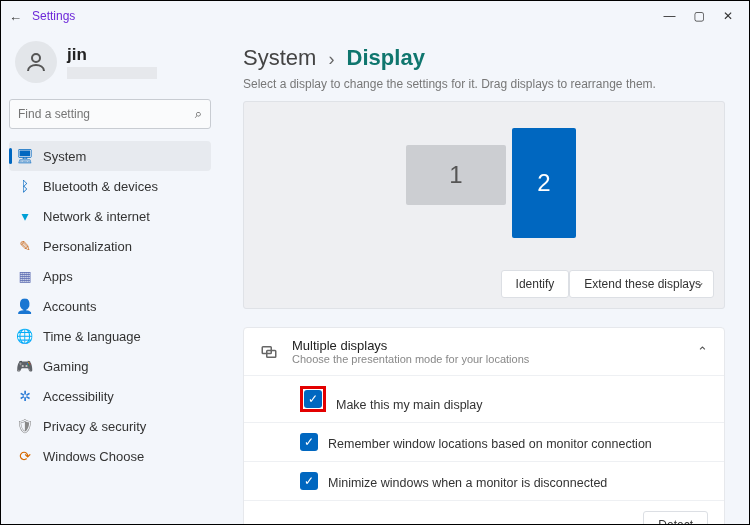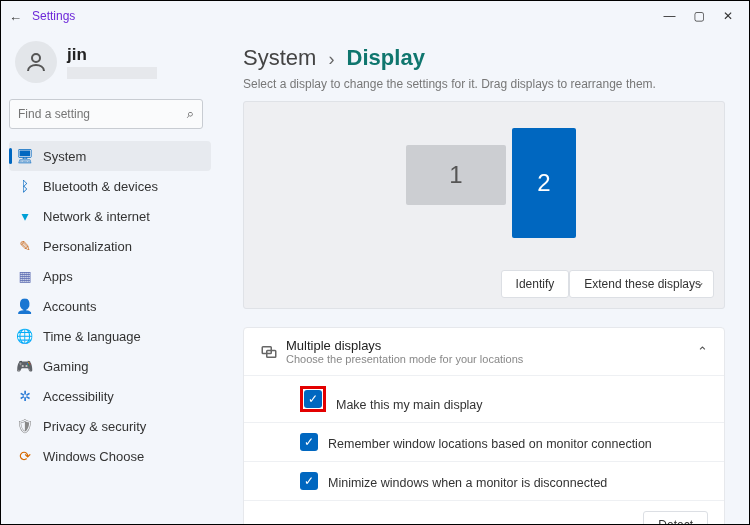--- a/index.html
+++ b/index.html
@@ -14,21 +14,21 @@
 
     .layout { display: flex; height: calc(100% - 30px); }
 
     .sidebar { width: 218px; padding: 6px 8px 0 8px; flex-shrink: 0; }
     .profile { display: flex; align-items: center; gap: 10px; padding: 4px 6px 10px 6px; }
     .avatar { width: 42px; height: 42px; border-radius: 50%; background: #e3e6ea; display: flex; align-items: center; justify-content: center; }
     .avatar svg { width: 24px; height: 24px; stroke: #555; fill: none; stroke-width: 2; }
     .profile-name { font-size: 17px; font-weight: 600; color: #222; }
     .profile-sub { width: 90px; height: 12px; background: #e6e8ec; margin-top: 2px; }
 
-    .search { margin: 6px 8px 12px 0; display: flex; align-items: center; border: 1px solid #c8ccd2; background: #fafbfc; border-radius: 3px; height: 30px; padding: 0 8px; }
+    .search { margin: 6px 0 12px 0; display: flex; align-items: center; border: 1px solid #c8ccd2; background: #fafbfc; border-radius: 3px; height: 30px; padding: 0 8px; }
     .search input { flex: 1; border: none; background: transparent; font-size: 12px; color: #666; outline: none; }
     .search-icon { color: #555; font-size: 13px; }
 
     .nav { list-style: none; }
     .nav-item { display: flex; align-items: center; gap: 10px; height: 30px; padding: 0 8px; font-size: 13px; color: #333; border-radius: 4px; cursor: pointer; position: relative; }
     .nav-item.active { background: #e7eaef; }
     .nav-item.active::before { content: ""; position: absolute; left: 0; top: 7px; bottom: 7px; width: 3px; background: #0067c0; border-radius: 2px; }
     .nav-icon { width: 16px; height: 16px; display: flex; align-items: center; justify-content: center; font-size: 14px; }
 
     .main { flex: 1; padding: 14px 24px 0 24px; overflow: hidden; }
@@ -40,21 +40,21 @@
     .display-arrange { border: 1px solid #dfe2e7; background: #eeeff2; height: 208px; position: relative; border-radius: 3px; }
     .monitor-canvas { position: absolute; top: 20px; left: 0; right: 0; bottom: 50px; }
     .mon1 { position: absolute; left: 162px; top: 23px; width: 100px; height: 60px; background: #ccced2; color: #555; display: flex; align-items: center; justify-content: center; font-size: 24px; border-radius: 2px; cursor: grab; }
     .mon2 { position: absolute; left: 268px; top: 6px; width: 64px; height: 110px; background: #0067c0; color: #fff; display: flex; align-items: center; justify-content: center; font-size: 24px; border-radius: 2px; cursor: grab; }
     .arrange-buttons { position: absolute; right: 10px; bottom: 10px; display: flex; }
     .btn { background: #fff; border: 1px solid #dcdfe4; border-radius: 3px; font-size: 12px; color: #333; padding: 6px 14px; cursor: pointer; }
     .btn-drop { padding-right: 12px; position: relative; }
     .btn-drop::after { content: "⌄"; position: absolute; right: 8px; top: 4px; color: #666; font-size: 12px; }
 
     .section-card { border: 1px solid #e6e8ec; border-top: 1px solid #e6e8ec; background: #fff; border-radius: 4px; margin-top: 18px; }
-    .section-header { display: flex; align-items: center; padding: 10px 16px; gap: 8px; }
+    .section-header { display: flex; align-items: center; padding: 10px 16px; gap: 14px; }
     .section-icon { width: 18px; height: 18px; color: #555; }
     .section-title { font-size: 13px; color: #222; }
     .section-sub { font-size: 11px; color: #888; }
     .expander { margin-left: auto; color: #555; font-size: 13px; cursor: pointer; }
 
     .option-row { display: flex; align-items: flex-end; padding: 10px 16px 10px 56px; border-top: 1px solid #eef0f3; font-size: 12.5px; color: #333; gap: 10px; }
     .option-row.detect { justify-content: space-between; padding-left: 56px; padding-right: 16px; }
 
     .chk { width: 18px; height: 18px; border-radius: 3px; display: inline-flex; align-items: center; justify-content: center; flex-shrink: 0; }
     .chk.blue { background: #0067c0; color: #fff; }

